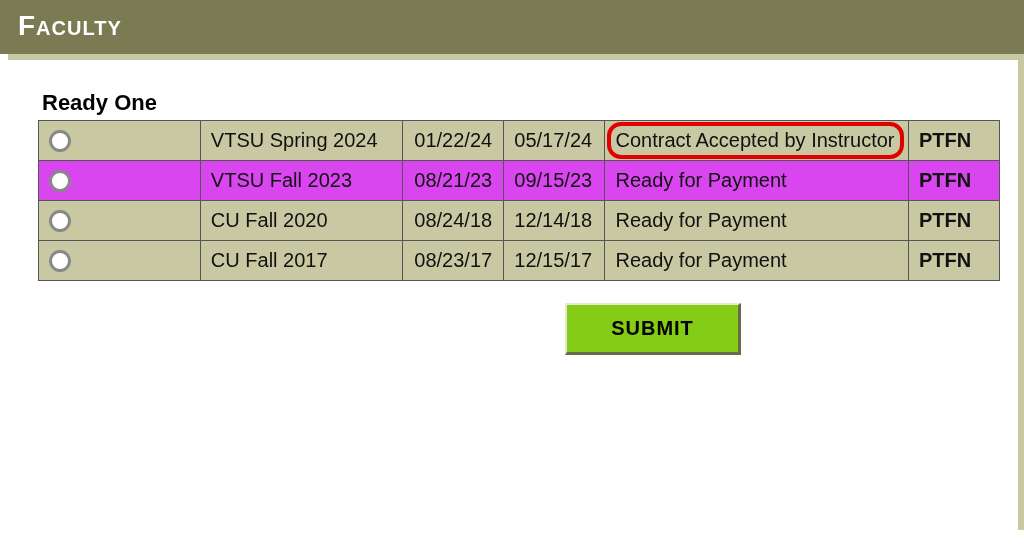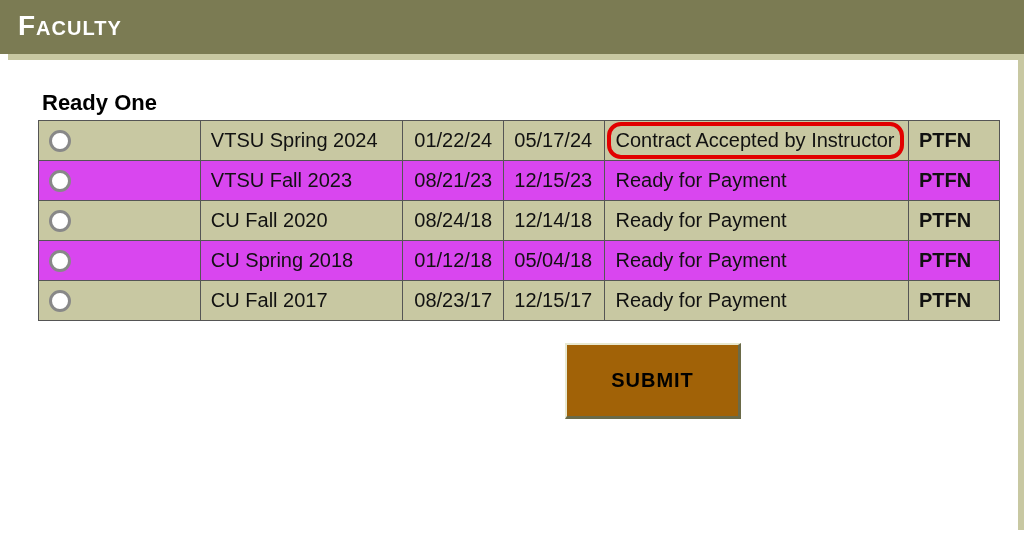--- a/index.html
+++ b/index.html
@@ -98,26 +98,26 @@
     border-radius: 14px;
     pointer-events: none;
   }
   .submit-row {
     text-align: center;
     margin-top: 22px;
     padding-left: 280px;
   }
   .submit-btn {
     display: inline-block;
-    background: #a16207;
+    background: #84cc16;
     border-top: 2px solid #e8e8d0;
     border-left: 2px solid #e8e8d0;
     border-right: 3px solid #6a6a48;
     border-bottom: 3px solid #6a6a48;
-    padding: 24px 44px;
+    padding: 12px 44px;
     font-size: 20px;
     font-weight: bold;
     letter-spacing: 1px;
     color: #000;
     cursor: pointer;
   }
 </style>
 </head>
 <body>
 
@@ -138,37 +138,29 @@
             <td class="term-cell">VTSU Spring 2024</td>
             <td class="start-cell">01/22/24</td>
             <td class="end-cell">05/17/24</td>
             <td class="status-cell"><span>Contract Accepted by Instructor</span><span class="highlight-box"></span></td>
             <td class="code-cell">PTFN</td>
           </tr>
           <tr class="plain">
             <td class="radio-cell"><span class="radio-dot"></span></td>
             <td class="term-cell">VTSU Fall 2023</td>
             <td class="start-cell">08/21/23</td>
-            <td class="end-cell">12/15/23</td>
+            <td class="end-cell">09/15/23</td>
             <td class="status-cell"><span>Ready for Payment</span></td>
             <td class="code-cell">PTFN</td>
           </tr>
           <tr class="shaded">
             <td class="radio-cell"><span class="radio-dot"></span></td>
             <td class="term-cell">CU Fall 2020</td>
             <td class="start-cell">08/24/18</td>
             <td class="end-cell">12/14/18</td>
-            <td class="status-cell"><span>Ready for Payment</span></td>
-            <td class="code-cell">PTFN</td>
-          </tr>
-          <tr class="plain">
-            <td class="radio-cell"><span class="radio-dot"></span></td>
-            <td class="term-cell">CU Spring 2018</td>
-            <td class="start-cell">01/12/18</td>
-            <td class="end-cell">05/04/18</td>
             <td class="status-cell"><span>Ready for Payment</span></td>
             <td class="code-cell">PTFN</td>
           </tr>
           <tr class="shaded">
             <td class="radio-cell"><span class="radio-dot"></span></td>
             <td class="term-cell">CU Fall 2017</td>
             <td class="start-cell">08/23/17</td>
             <td class="end-cell">12/15/17</td>
             <td class="status-cell"><span>Ready for Payment</span></td>
             <td class="code-cell">PTFN</td>

